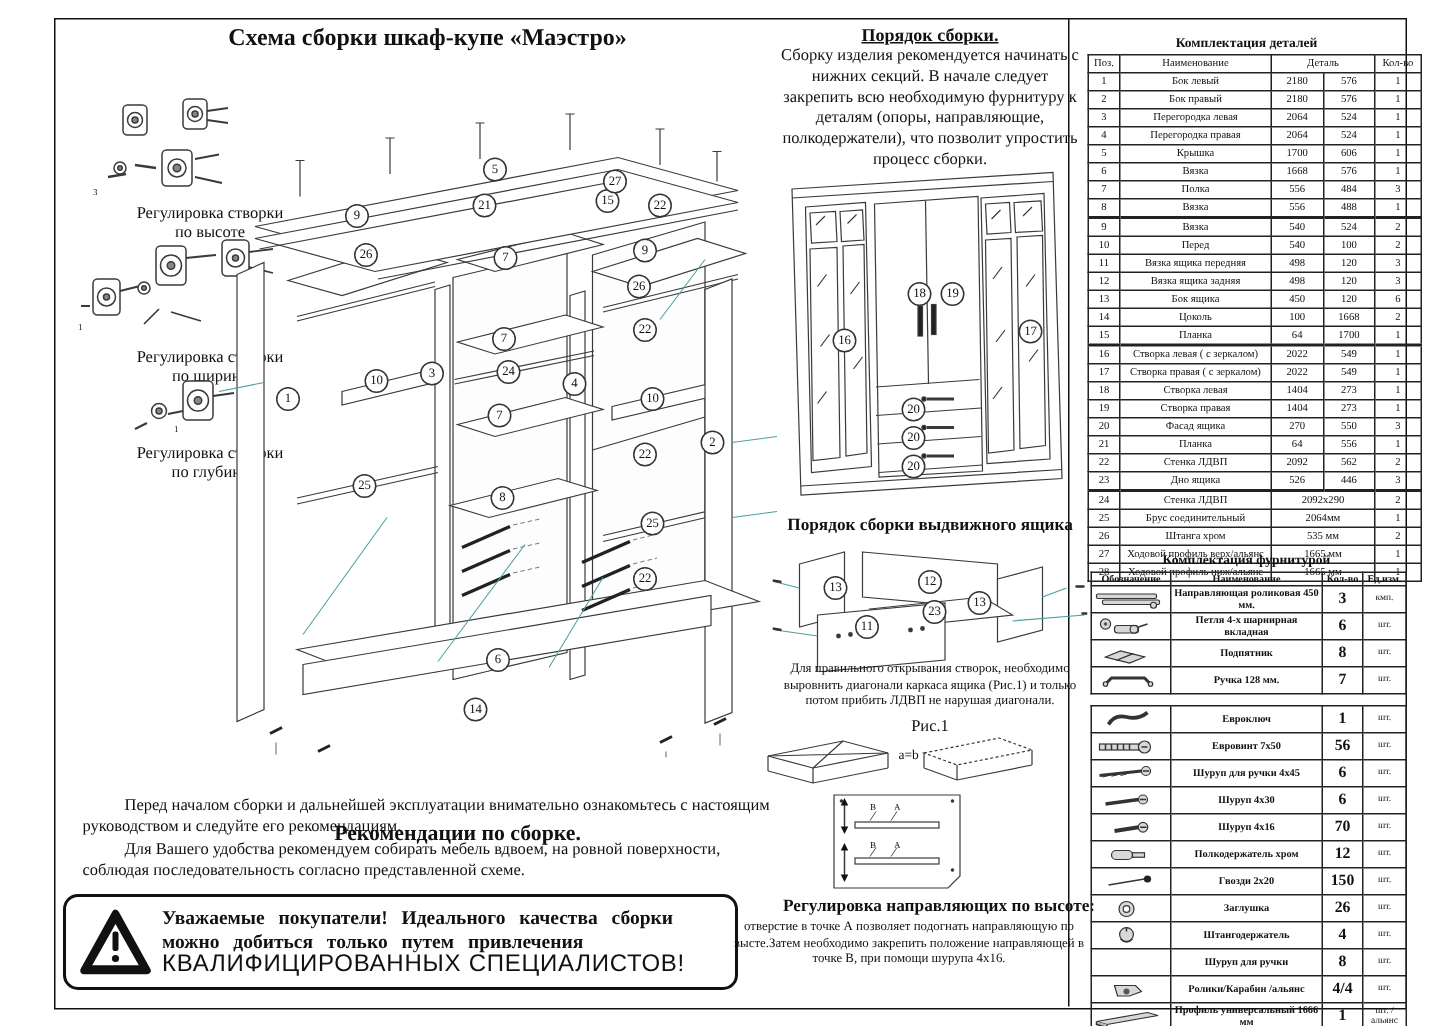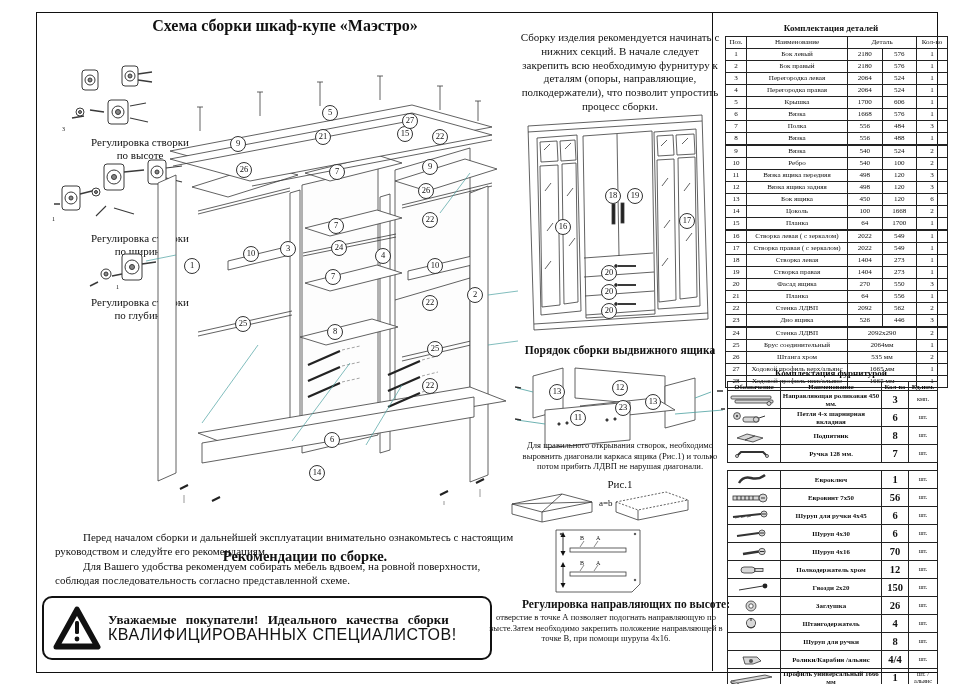--- a/index.html
+++ b/index.html
@@ -204,20 +204,21 @@
       <div class="circ" style="left: 290px; top: 258px;">22</div>
       <div class="circ" style="left: 335px; top: 250px;">2</div>
       <div class="circ" style="left: 103px; top: 279px;">25</div>
       <div class="circ" style="left: 195px; top: 287px;">8</div>
       <div class="circ" style="left: 295px; top: 304px;">25</div>
       <div class="circ" style="left: 290px; top: 341px;">22</div>
       <div class="circ" style="left: 192px; top: 395px;">6</div>
       <div class="circ" style="left: 177px; top: 428px;">14</div>
     </div>
 
+  <div class="abs ctr sec-head underline" style="left:520px;top:16px;width:200px;font-size:12px;">Порядок сборки.</div>
   <div class="abs ctr body-text" style="left:518px;top:31px;width:204px;">Сборку изделия рекомендуется начинать с нижних секций. В начале следует закрепить всю необходимую фурнитуру к деталям (опоры, направляющие, полкодержатели), что позволит упростить процесс сборки.</div>
 
   <div class="abs" style="left:518px;top:106px;width:196px;height:232px;" id="frontview">
     <svg width="196" height="232" viewBox="0 0 196 232">
       <g stroke="#3a3a3a" stroke-width="0.8" fill="none">
         <polygon points="10,20 184,9 190,213 16,224"></polygon>
         <path d="M10,26 L184,15 M16,218 L190,207"></path>
 
         <polygon points="19,32 59,29 63,205 23,209"></polygon>
         <polygon points="22,36 39,35 40,55 23,56"></polygon>
@@ -320,20 +321,21 @@
 
   <div class="warnbox">
     <svg width="50" height="48" viewBox="0 0 50 48" style="margin-left:8px;flex:none;">
       <path d="M25 5 L46 43 L4 43 Z" fill="#111" stroke="#111" stroke-width="5" stroke-linejoin="round"></path>
       <path d="M25 12 L40.5 39.5 L9.5 39.5 Z" fill="#fff"></path>
       <rect x="23" y="17" width="4" height="13" rx="1.5" fill="#111"></rect>
       <circle cx="25" cy="35" r="2.4" fill="#111"></circle>
     </svg>
     <div class="warn-text">
       <div class="warn-l12">Уважаемые покупатели! Идеального качества сборки</div>
+      <div class="warn-l12">можно добиться только путем привлечения</div>
       <div class="warn-l3">КВАЛИФИЦИРОВАННЫХ СПЕЦИАЛИСТОВ!</div>
     </div>
   </div>
 
   <div class="abs tbl-title" style="left:728px;top:23px;width:206px;">Комплектация деталей</div>
   <div class="abs" style="left:725px;top:36px;">
     <table class="ptable" id="parts-table">
       <thead>
           <tr>
         <th style="width:18px;">Поз.</th>
@@ -401,21 +403,21 @@
           </tr>
           <tr>
             <td>9</td>
             <td>Вязка</td>
             <td>540</td>
             <td>524</td>
             <td>2</td>
           </tr>
           <tr>
             <td>10</td>
-            <td>Ребро</td>
+            <td>Перед</td>
             <td>540</td>
             <td>100</td>
             <td>2</td>
           </tr>
           <tr>
             <td>11</td>
             <td>Вязка ящика передняя</td>
             <td>498</td>
             <td>120</td>
             <td>3</td>

